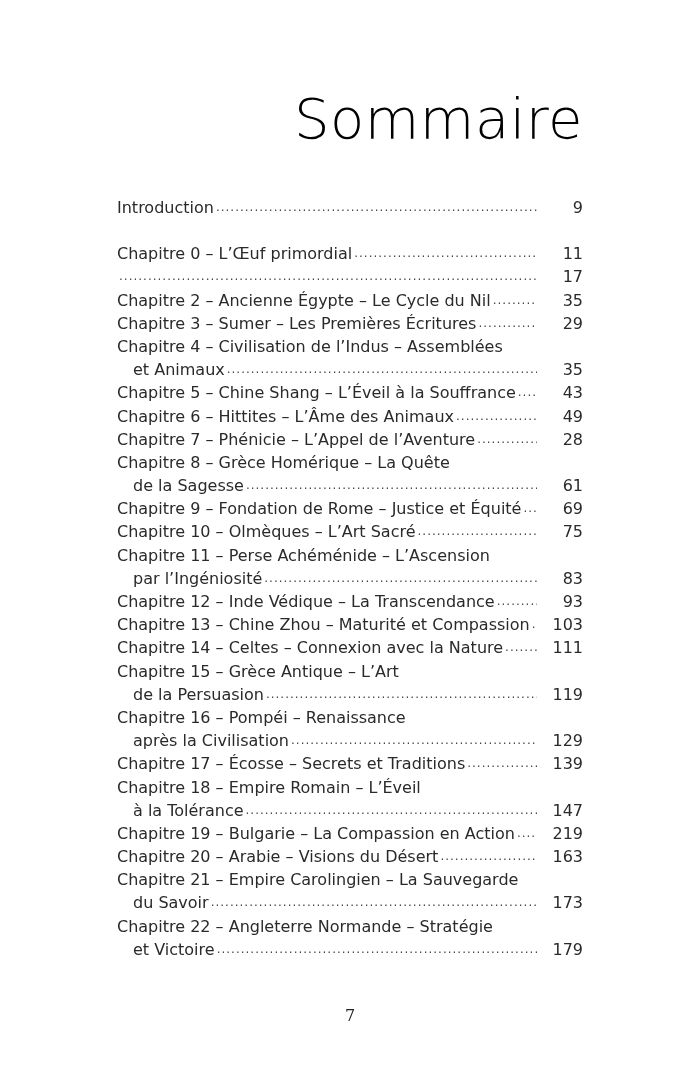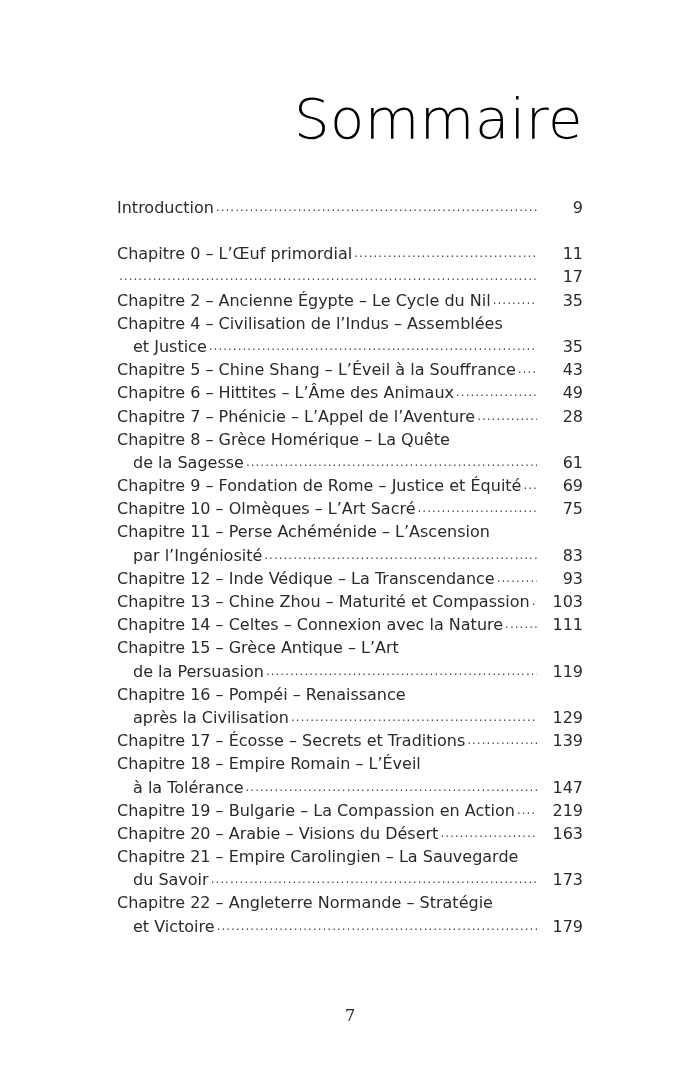--- a/index.html
+++ b/index.html
@@ -40,24 +40,29 @@
       <div class="row">
         <span class="dots"></span>
         <span class="page">17</span>
       </div>
       <div class="row">
         <span class="label">Chapitre 2 – Ancienne Égypte – Le Cycle du Nil</span>
         <span class="dots"></span>
         <span class="page">35</span>
       </div>
       <div class="row">
+        <span class="label">Chapitre 3 – Sumer – Les Premières Écritures</span>
+        <span class="dots"></span>
+        <span class="page">29</span>
+      </div>
+      <div class="row">
         <span class="label">Chapitre 4 – Civilisation de l’Indus – Assemblées</span>
       </div>
       <div class="row">
-        <span class="label line2">et Justice</span>
+        <span class="label line2">et Animaux</span>
         <span class="dots"></span>
         <span class="page">35</span>
       </div>
       <div class="row">
         <span class="label">Chapitre 5 – Chine Shang – L’Éveil à la Souffrance</span>
         <span class="dots"></span>
         <span class="page">43</span>
       </div>
       <div class="row">
         <span class="label">Chapitre 6 – Hittites – L’Âme des Animaux</span>

